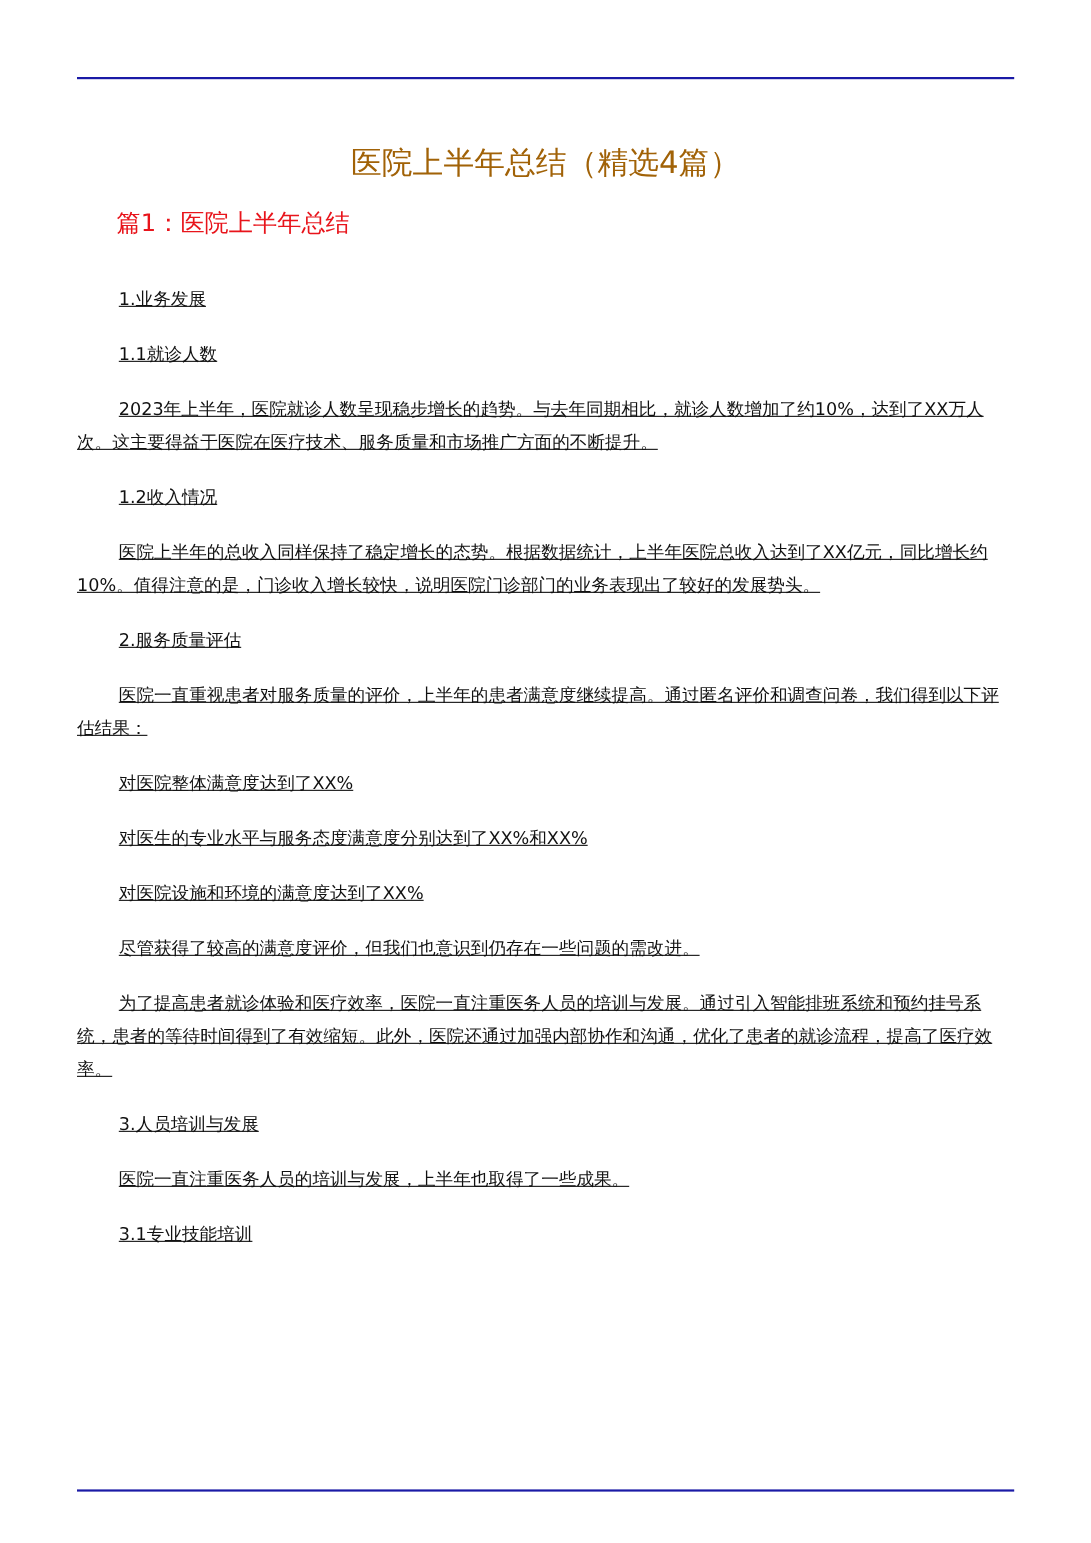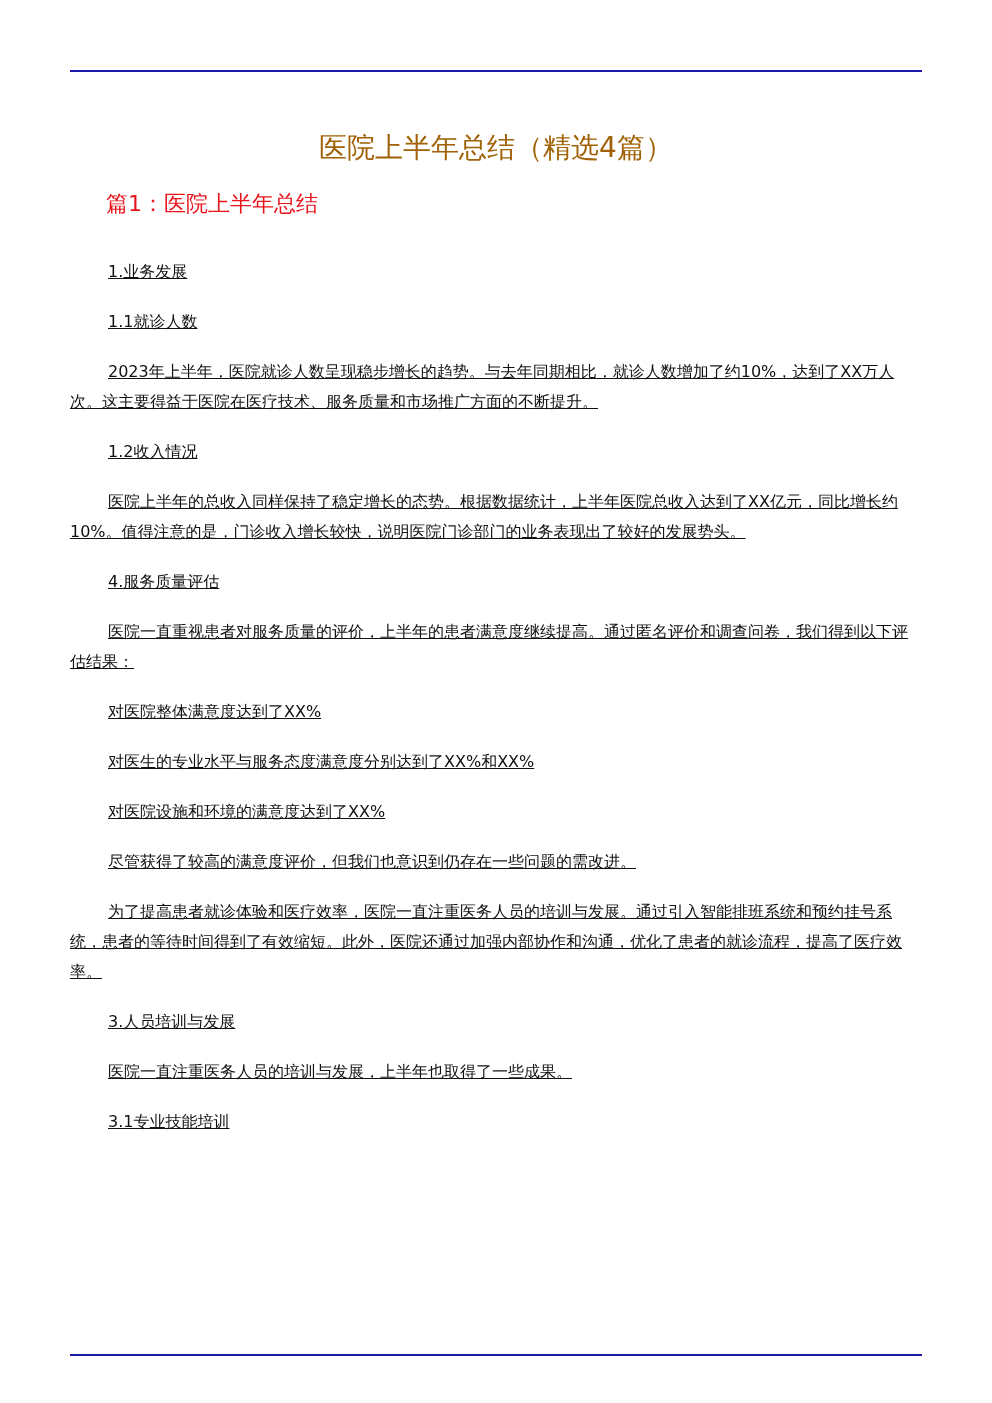--- a/index.html
+++ b/index.html
@@ -28,21 +28,21 @@
 <div class="title">医院上半年总结（精选4篇）</div>
 
 <div class="section-heading">篇1：医院上半年总结</div>
 
 <div class="content">
   <p class="p head">1.业务发展</p>
   <p class="p head">1.1就诊人数</p>
   <p class="p indent">2023年上半年，医院就诊人数呈现稳步增长的趋势。与去年同期相比，就诊人数增加了约10%，达到了XX万人次。这主要得益于医院在医疗技术、服务质量和市场推广方面的不断提升。</p>
   <p class="p head">1.2收入情况</p>
   <p class="p indent">医院上半年的总收入同样保持了稳定增长的态势。根据数据统计，上半年医院总收入达到了XX亿元，同比增长约10%。值得注意的是，门诊收入增长较快，说明医院门诊部门的业务表现出了较好的发展势头。</p>
-  <p class="p head">4.服务质量评估</p>
+  <p class="p head">2.服务质量评估</p>
   <p class="p indent">医院一直重视患者对服务质量的评价，上半年的患者满意度继续提高。通过匿名评价和调查问卷，我们得到以下评估结果：</p>
   <p class="p item">对医院整体满意度达到了XX%</p>
   <p class="p item">对医生的专业水平与服务态度满意度分别达到了XX%和XX%</p>
   <p class="p item">对医院设施和环境的满意度达到了XX%</p>
   <p class="p item">尽管获得了较高的满意度评价，但我们也意识到仍存在一些问题的需改进。</p>
   <p class="p indent">为了提高患者就诊体验和医疗效率，医院一直注重医务人员的培训与发展。通过引入智能排班系统和预约挂号系统，患者的等待时间得到了有效缩短。此外，医院还通过加强内部协作和沟通，优化了患者的就诊流程，提高了医疗效率。</p>
   <p class="p head">3.人员培训与发展</p>
   <p class="p item">医院一直注重医务人员的培训与发展，上半年也取得了一些成果。</p>
   <p class="p head">3.1专业技能培训</p>
 </div>

